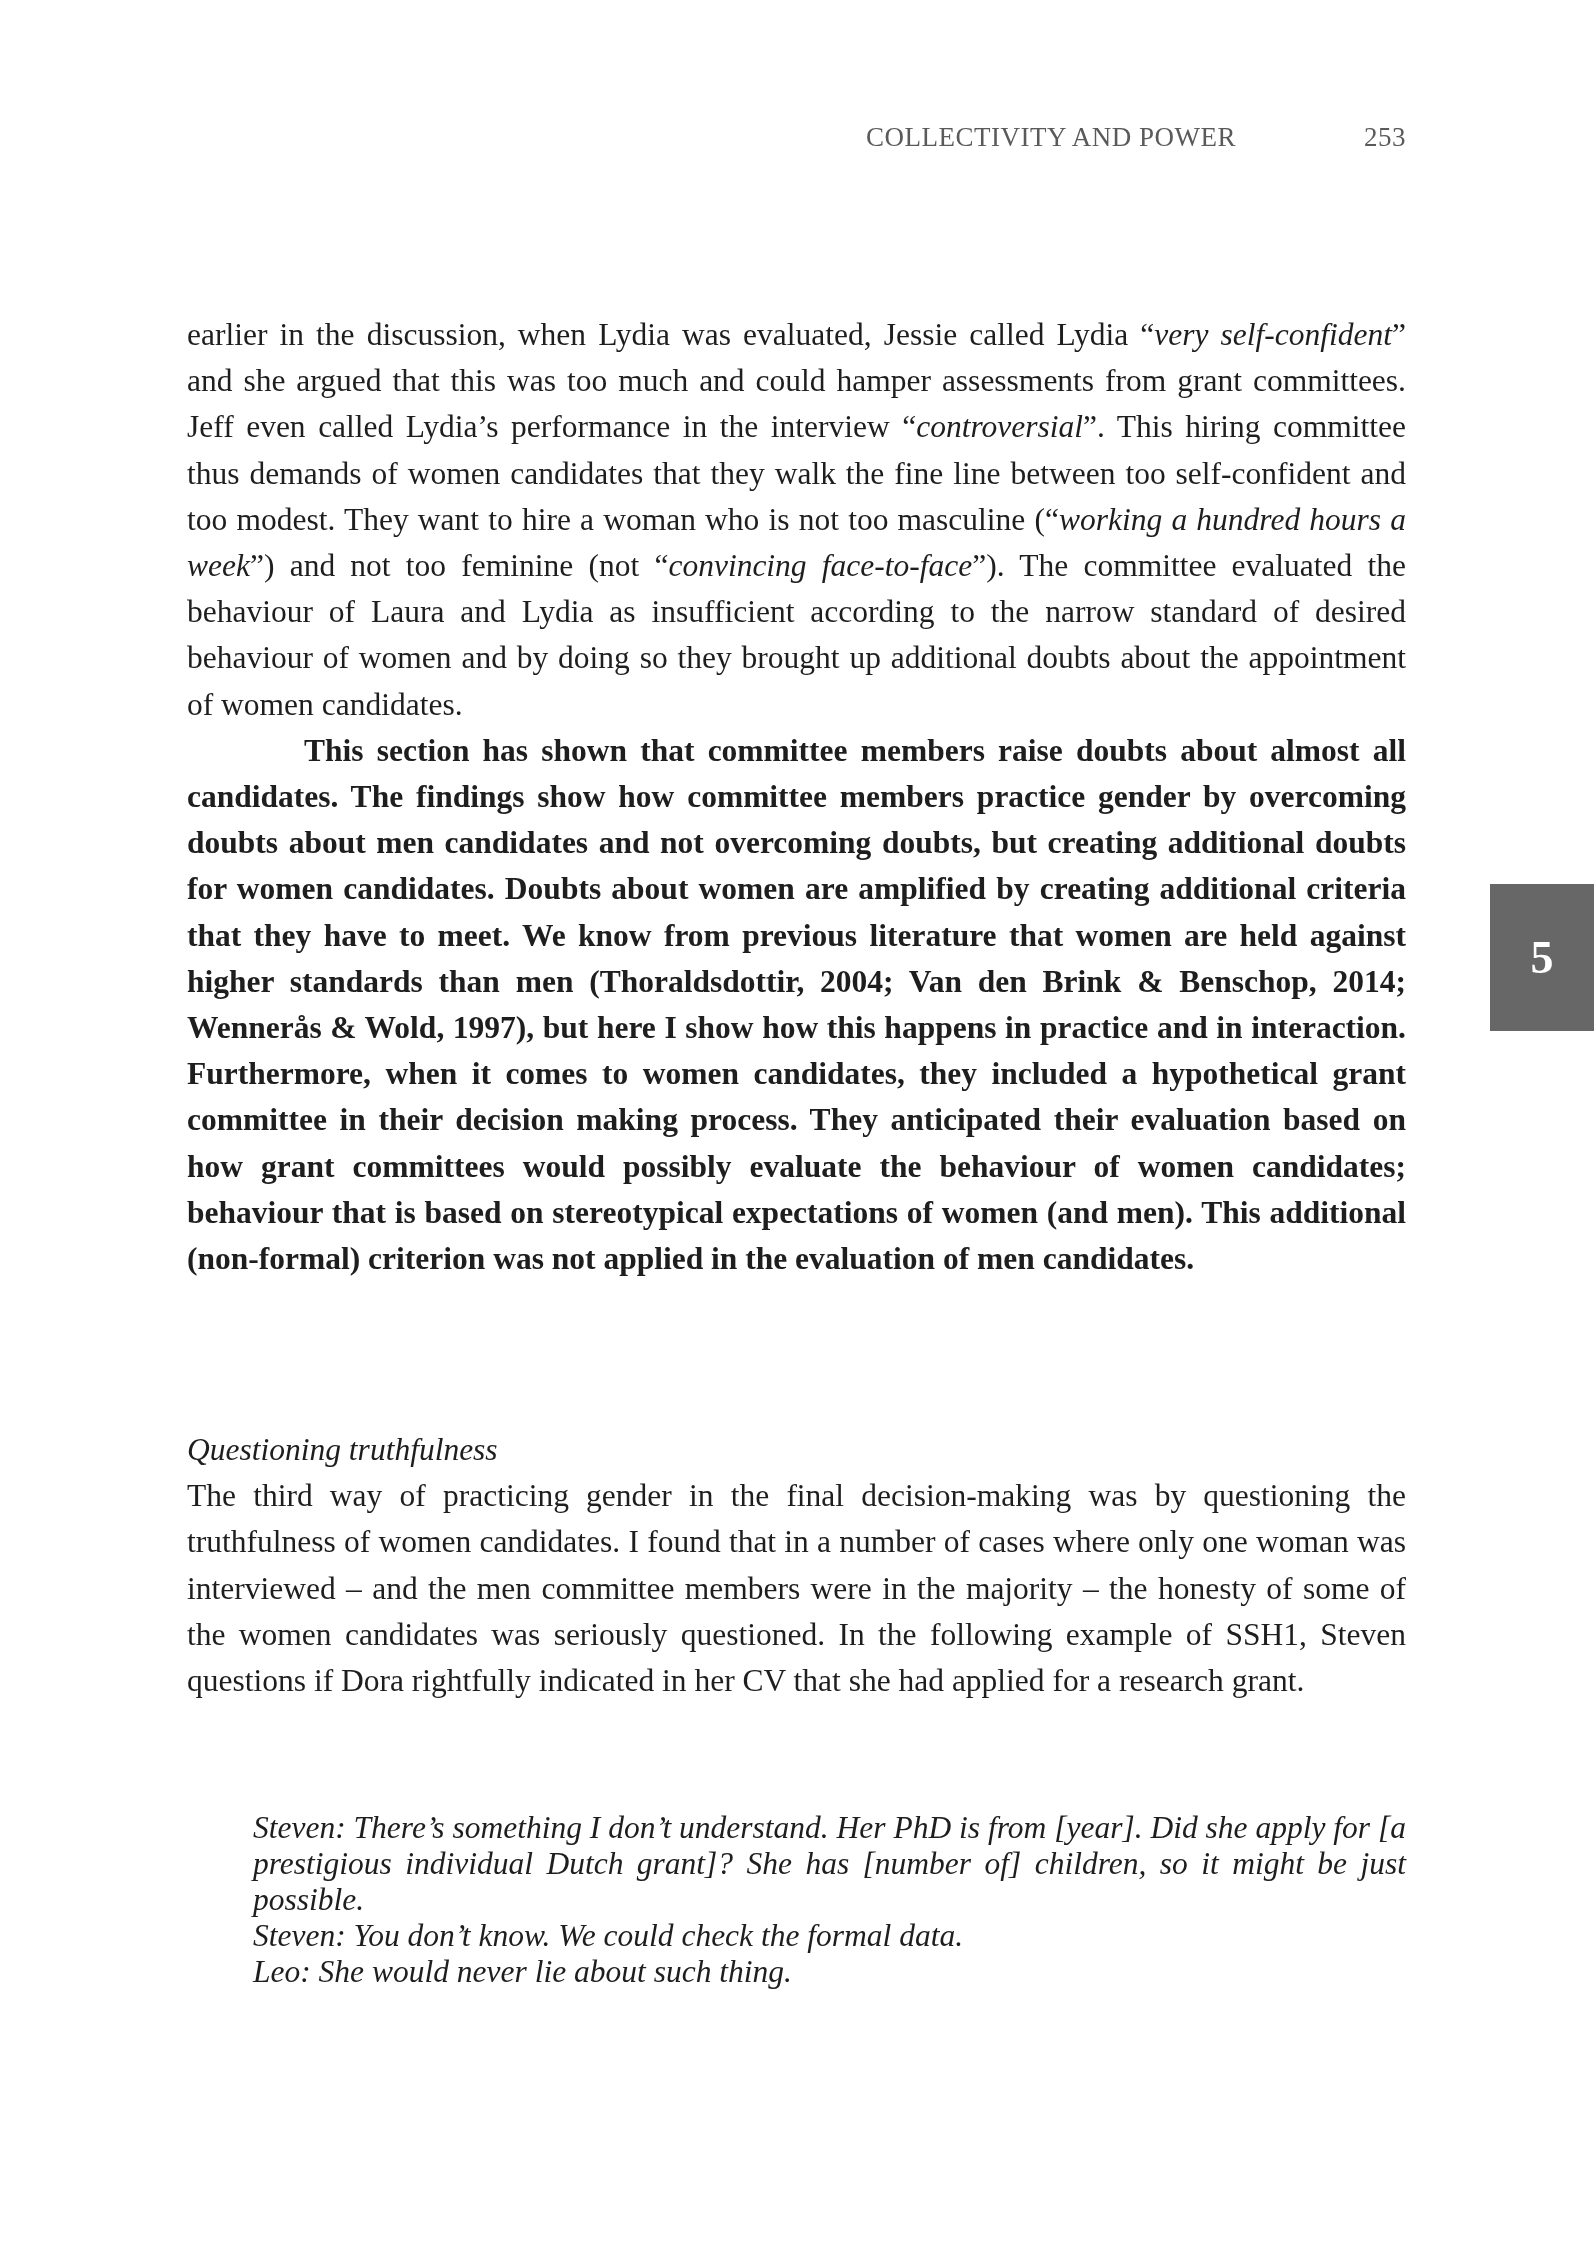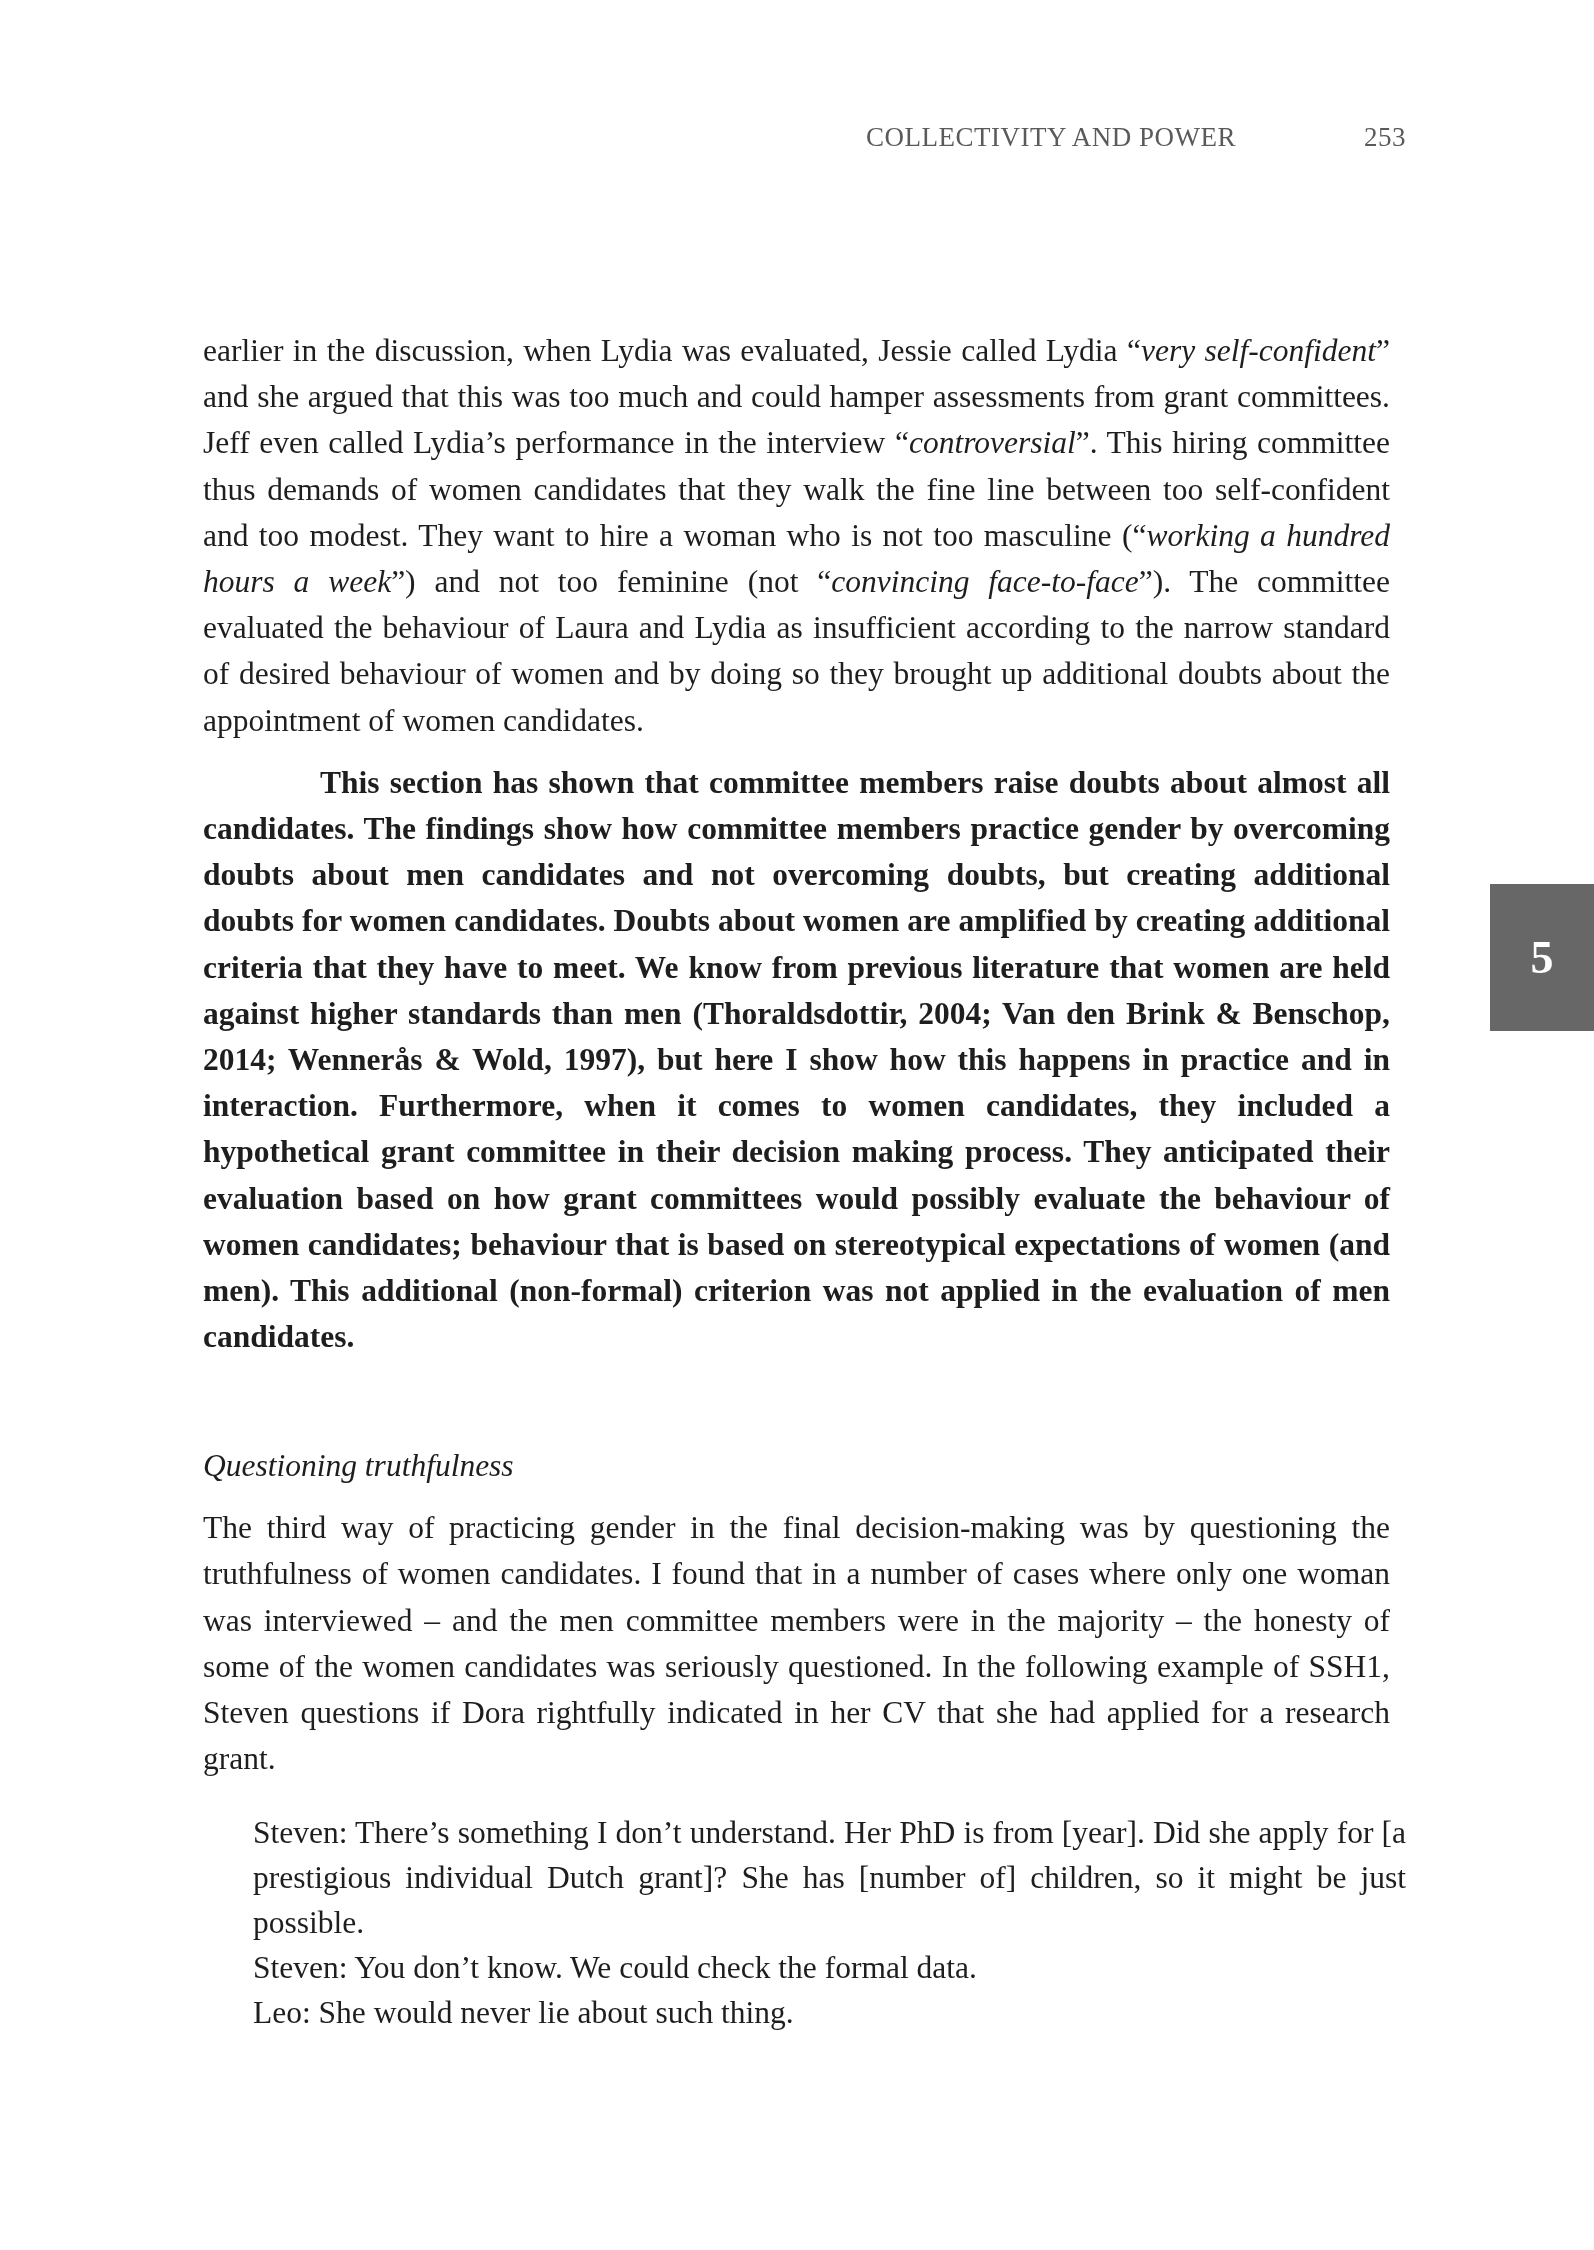--- a/index.html
+++ b/index.html
@@ -2,24 +2,24 @@
 <html><head>
 <meta charset="utf-8">
 <style>
   html, body { margin:0; padding:0; background:#fff; }
   body { width:1594px; height:2250px; position:relative; overflow:hidden; font-family:"Liberation Serif","DejaVu Serif",serif; color:#1e1e1e; }
   .header { position:absolute; top:122px; left:866px; width:540px; font-size:27px; color:#5a5a5a; letter-spacing:0.5px; }
   .header .running { position:absolute; left:0; top:0; }
   .header .pnum { position:absolute; right:0; top:0; }
   .chapter-tab { position:absolute; left:1490px; top:884px; width:104px; height:147px; background:#676767; color:#fff; font-weight:bold; font-size:46px; display:flex; align-items:center; justify-content:center; }
   .text { position:absolute; left:187px; width:1219px; font-size:31.5px; line-height:46.2px; text-align:justify; }
-  .text p { margin:16px; }
+  .text p { margin:0; }
   .indent { text-indent:117px;font-weight:bold; }
   .heading { font-style:italic; }
-  .quote { position:absolute; left:253px; width:1153px; font-size:31.5px; line-height:45px; text-align:justify; }
+  .quote { position:absolute; left:253px; width:1153px; font-size:31.5px; line-height:36px; font-style:italic; text-align:justify; }
   .quote p { margin:0; }
   i { font-style:italic; }
 </style>
 </head>
 <body>
 
 <div class="header">
   <span class="running">COLLECTIVITY AND POWER</span>
   <span class="pnum">253</span>
 </div>

